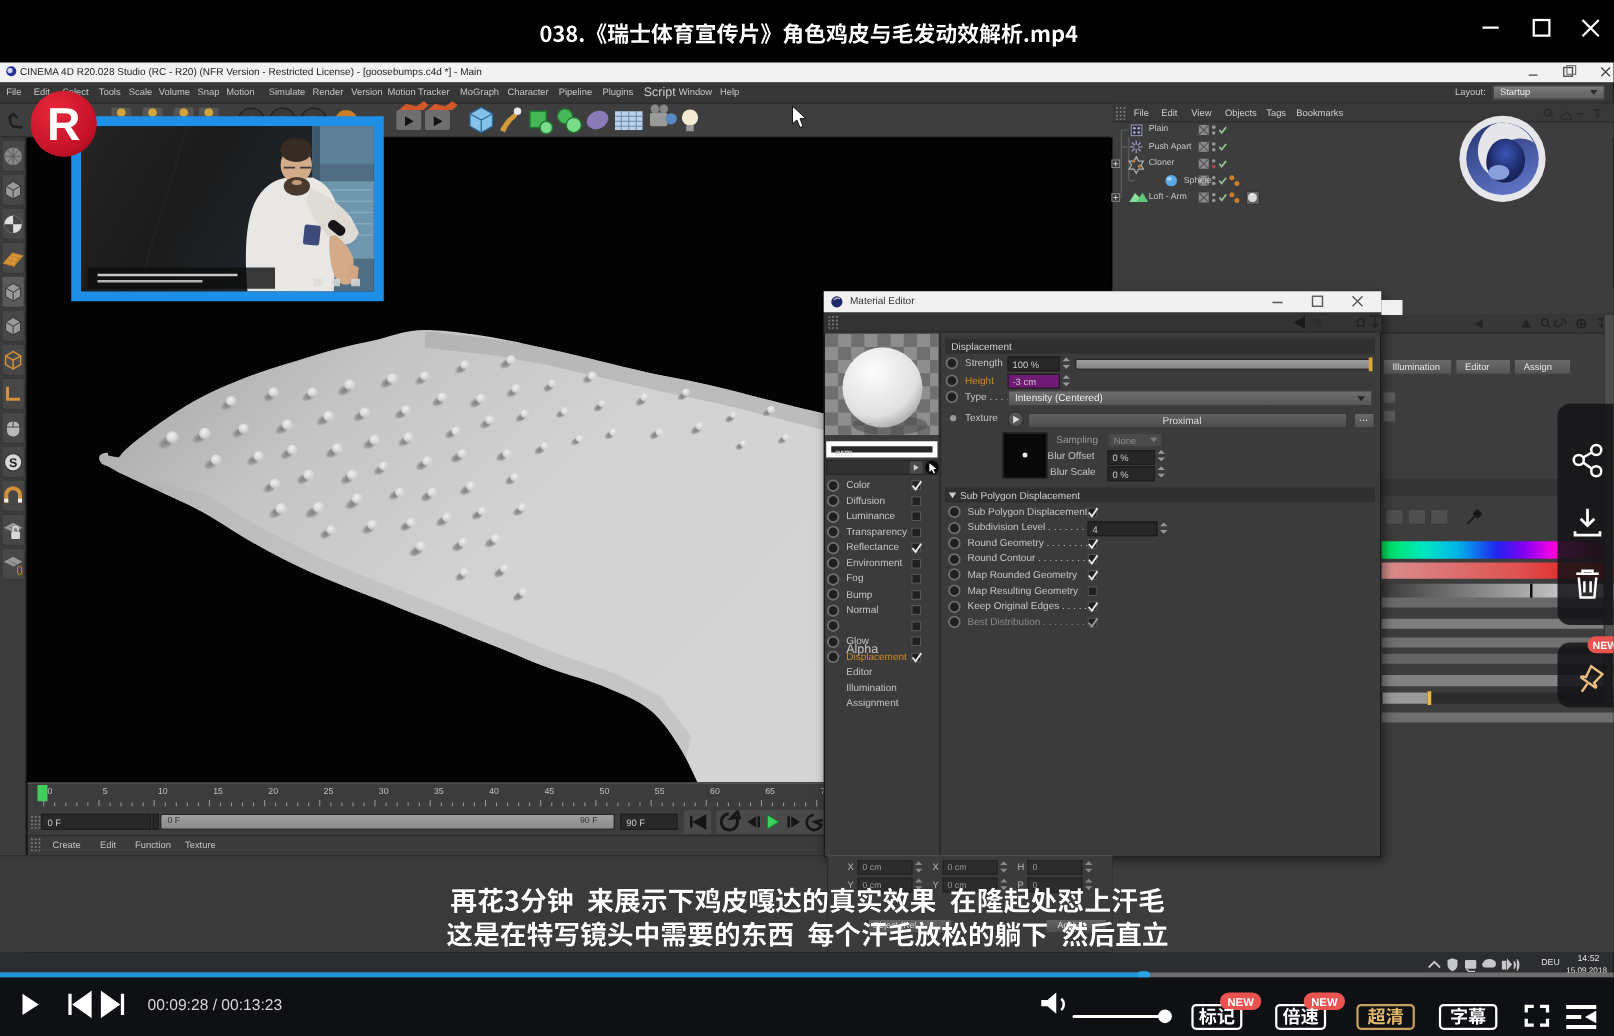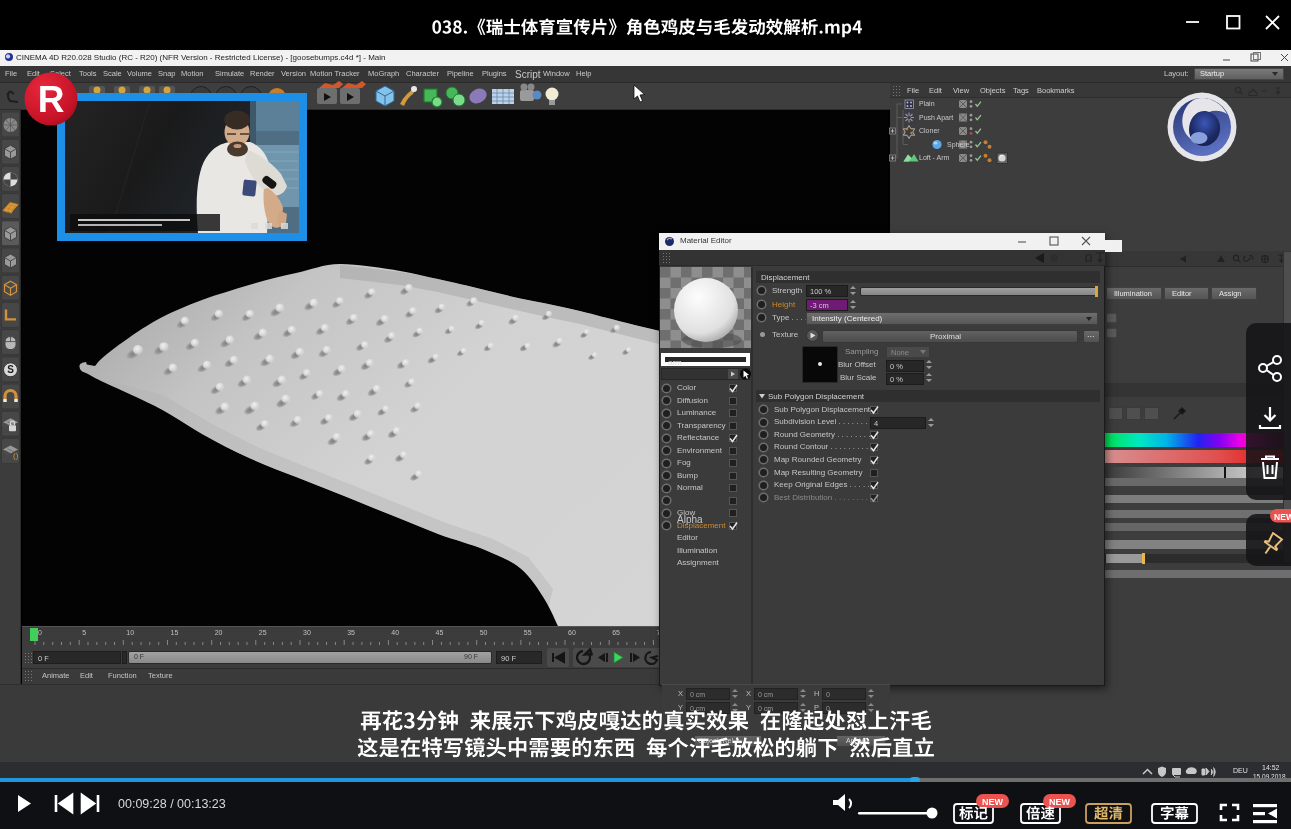--- a/index.html
+++ b/index.html
@@ -485,21 +485,21 @@
       <path d="M38,4 a6.5,6.5 0 1 0 6,3 l-4,0.5 5,-5 2,6" stroke="#161616" stroke-width="2.4" fill="none"></path>
       <path d="M60,6 l-7,4.5 7,4.5 z" fill="#161616"></path>
       <path d="M62,6 v9" stroke="#161616" stroke-width="2"></path>
       <path d="M69,5 l9,5.5 -9,5.5 z" fill="#3fd45f" stroke="#128a30" stroke-width="0.8"></path>
       <path d="M88,6 l7,4.5 -7,4.5 z" fill="#161616"></path>
       <path d="M86,6 v9" stroke="#161616" stroke-width="2"></path>
       <path d="M106,5 a6,6 0 1 0 6,8 l-5,-2.5 6,-1.5" stroke="#161616" stroke-width="2.2" fill="none"></path>
     </svg>
 <div class="a" style="left:22px;top:668px;width:640px;height:16px;background:#3a3a3a;border-top:1px solid #2c2c2c"></div>
 <div class="dots" style="left:24px;top:670px"></div>
-<div class="tx" style="left:42px;top:671px;font-size:7.5px;color:#c4c4c4">Animate</div>
+<div class="tx" style="left:42px;top:671px;font-size:7.5px;color:#c4c4c4">Create</div>
 <div class="tx" style="left:80px;top:671px;font-size:7.5px;color:#c4c4c4">Edit</div>
 <div class="tx" style="left:108px;top:671px;font-size:7.5px;color:#c4c4c4">Function</div>
 <div class="tx" style="left:148px;top:671px;font-size:7.5px;color:#c4c4c4">Texture</div>
 <div class="a" style="left:0px;top:684px;width:662px;height:78px;background:#3a3a3a;border-top:1px solid #2e2e2e"></div>
 <div class="a" style="left:890px;top:230px;width:401px;height:532px;background:#3d3d3d"></div>
 <div class="a" style="left:890px;top:251px;width:401px;height:16px;background:#373737;border-bottom:1px solid #2d2d2d"></div>
 <div class="dots" style="left:892px;top:253px"></div>
 <svg class="a" style="left:1170px;top:251px" width="121" height="16">
       <path d="M16,4.5 l-6,3.5 6,3.5 z" fill="#222"></path>
       <path d="M47,11 l4,-6.5 4,6.5 z" fill="#222"></path>

